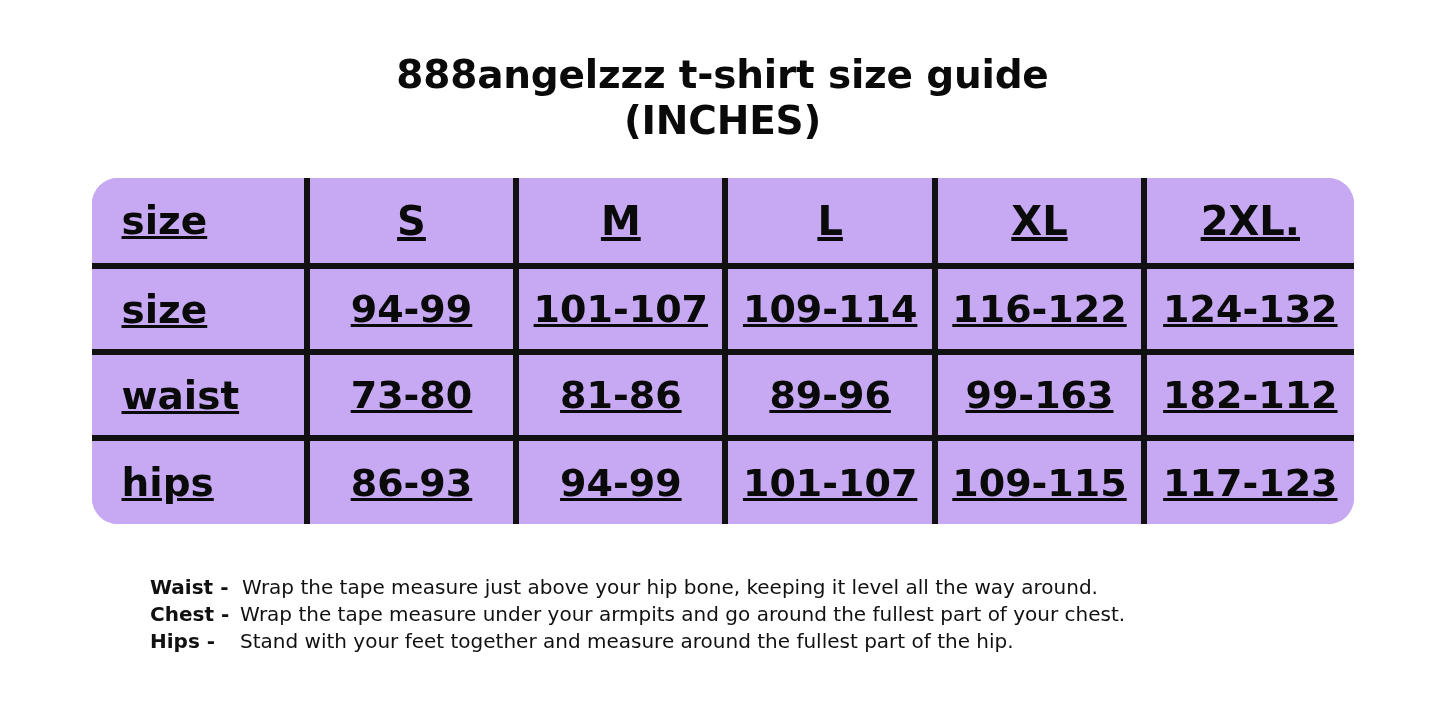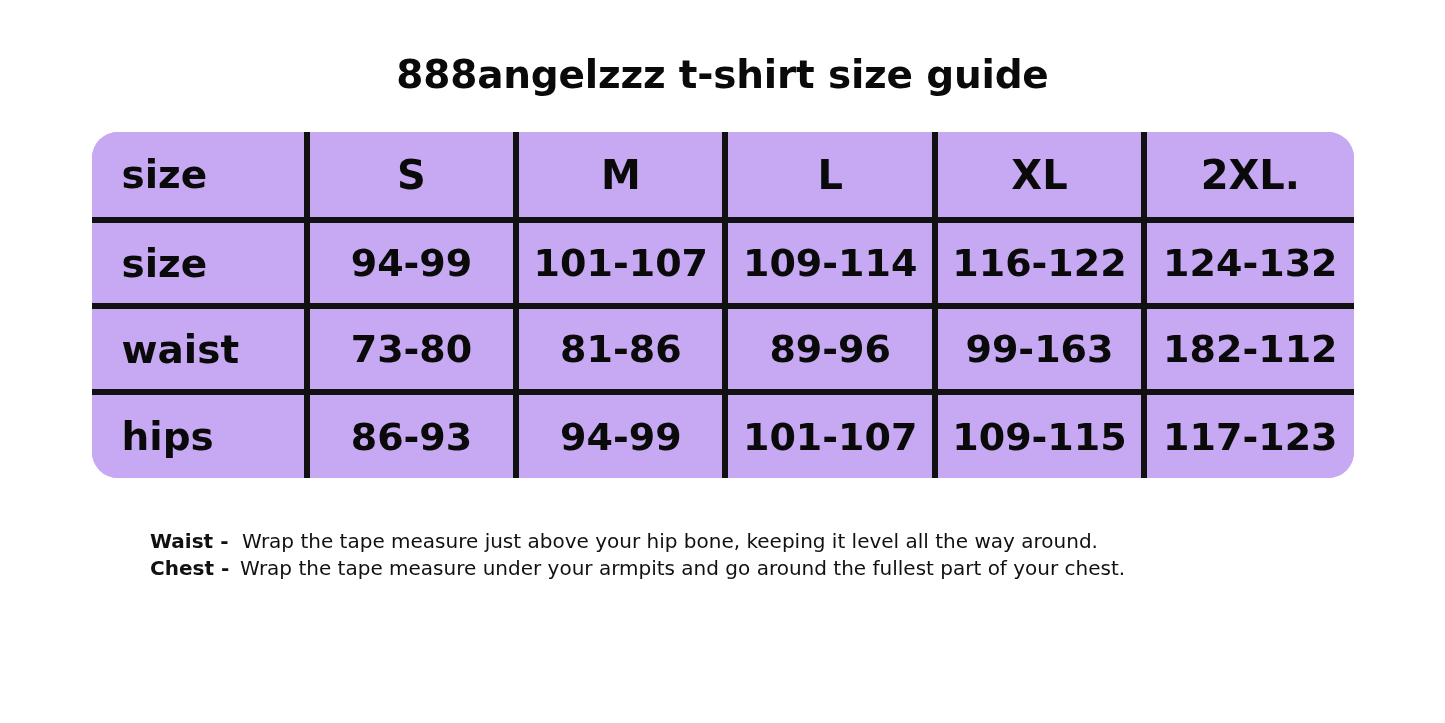--- a/index.html
+++ b/index.html
@@ -52,20 +52,21 @@
     background: #c6a9f2;
     text-align: center;
     font-weight: bold;
     color: #0a0a0a;
     font-size: 38px;
     height: 86px;
     padding: 0;
     box-sizing: border-box;
     border-right: 6px solid #111111;
     border-bottom: 6px solid #111111;
+    text-decoration: underline;
   }
   table.size-table tr:last-child td {
     border-bottom: none;
   }
   table.size-table td:last-child {
     border-right: none;
     margin-top: 16px;
   }
 
   table.size-table td.rowhead {
@@ -107,20 +108,21 @@
   .note-waist .note-label { width: 92px; }
   .note-hips  .note-label { width: 90px; }
 </style>
 </head>
 <body>
 
 <div class="page">
 
   <div class="title-block">
     <div class="title-line">888angelzzz t-shirt size guide</div>
+    <div class="title-line">(INCHES)</div>
   </div>
 
   <div class="table-wrap">
     <table class="size-table">
       <colgroup>
         <col class="c-label">
         <col class="c-val">
         <col class="c-val">
         <col class="c-val">
         <col class="c-val">
@@ -163,15 +165,18 @@
     </table>
   </div>
 
   <div class="notes">
     <div class="note-row note-waist">
       <span class="note-label">Waist -</span><span class="note-text">Wrap the tape measure just above your hip bone, keeping it level all the way around.</span>
     </div>
     <div class="note-row note-chest">
       <span class="note-label">Chest -</span><span class="note-text">Wrap the tape measure under your armpits and go around the fullest part of your chest.</span>
     </div>
+    <div class="note-row note-hips">
+      <span class="note-label">Hips -</span><span class="note-text">Stand with your feet together and measure around the fullest part of the hip.</span>
+    </div>
   </div>
 
 </div>
 
 </body></html>

